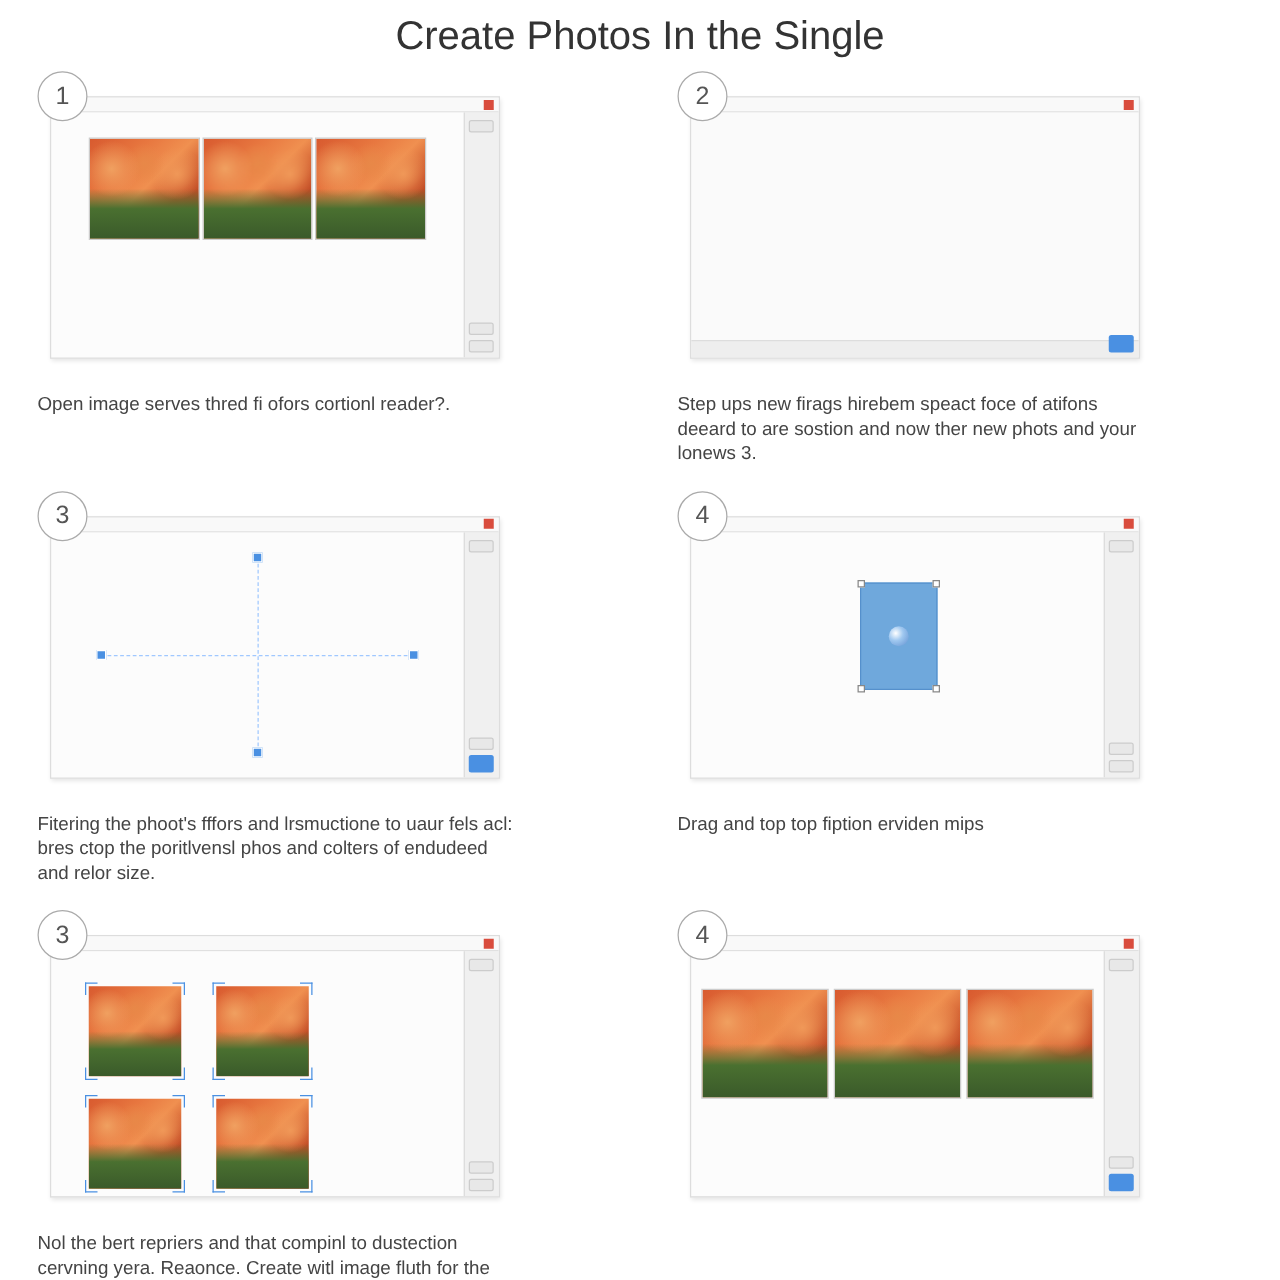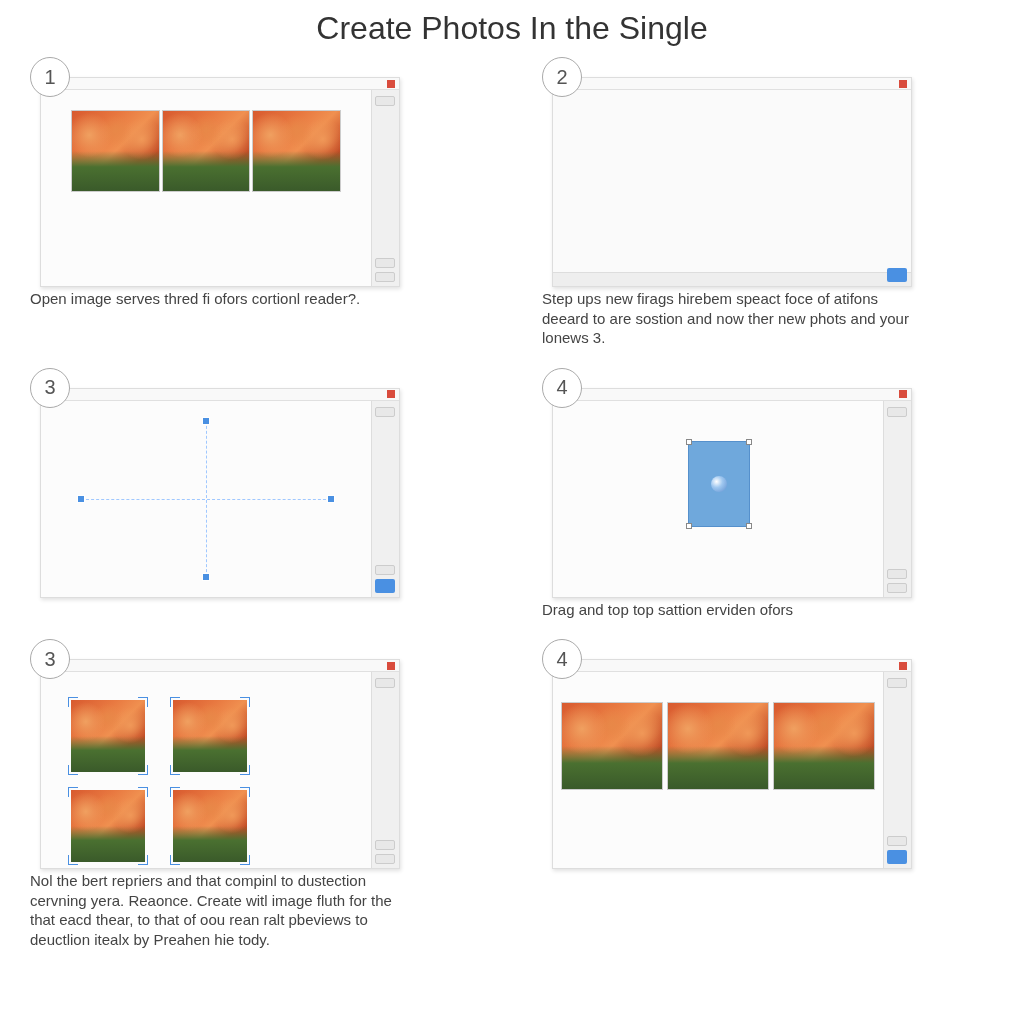--- a/index.html
+++ b/index.html
@@ -13,21 +13,21 @@
 .dots{display:flex;gap:3px}
 .dot{width:5px;height:5px;border-radius:50%}
 .dr{background:#ff5f56}.dy{background:#ffbd2e}.dg{background:#27c93f}
 .xbtn{width:8px;height:8px;background:#d94c3d}
 .canvas{position:absolute;top:12px;left:0;right:28px;bottom:0;background:#fcfcfc}
 .canvas2{position:absolute;top:12px;left:0;right:0;bottom:14px;background:#fafafa}
 .rpanel{position:absolute;top:12px;right:0;bottom:0;width:28px;background:#f0f0f0;border-left:1px solid #ddd}
 .btmbar{position:absolute;bottom:0;left:0;right:0;height:14px;background:#eee;border-top:1px solid #ddd}
 .bluebtn{position:absolute;right:4px;bottom:4px;width:20px;height:14px;background:#4a90e2;border-radius:2px}
 .graybtn{position:absolute;right:4px;width:20px;height:10px;background:#e8e8e8;border:1px solid #ccc;border-radius:2px}
-.caption{margin-top:2px;font-size:15px;line-height:1.3;color:#444;max-width:380px}
+.caption{margin-top:27px;font-size:15px;line-height:1.3;color:#444;max-width:380px}
 .flower{background:linear-gradient(135deg,#d85a2f 0%,#e87840 30%,#f09050 50%,#c85028 70%,#a04020 100%);position:relative;overflow:hidden}
 .flower::before{content:"";position:absolute;inset:0;background:
   radial-gradient(circle at 20% 30%,#f0a060 0%,transparent 25%),
   radial-gradient(circle at 50% 25%,#e88848 0%,transparent 22%),
   radial-gradient(circle at 80% 35%,#f09858 0%,transparent 24%),
   linear-gradient(0deg,#3a5a2a 0%,#4a7030 30%,transparent 50%)}
 .imgrow{display:flex;gap:2px;padding:20px 30px}
 .imgrow .flower{width:94px;height:82px;border:1px solid #ccc}
 .guides{position:absolute;top:20px;left:40px;right:40px;bottom:20px}
 .hl{position:absolute;left:0;right:0;top:50%;border-top:1px dashed #a0c8ff}
@@ -125,20 +125,21 @@
           <div class="handle ml"></div>
           <div class="handle mr"></div>
         </div>
       </div>
       <div class="rpanel">
         <div class="graybtn" style="top:6px"></div>
         <div class="graybtn" style="bottom:22px"></div>
         <div class="bluebtn" style="bottom:4px;right:4px"></div>
       </div>
     </div>
+    <p class="caption">Fitering the phoot's fffors and lrsmuctione to uaur fels acl: bres ctop the poritlvensl phos and colters of endudeed and relor size.</p>
   </div>
 
   <div class="step">
     <div class="badge">4</div>
     <div class="window">
       <div class="tbar">
         <div class="dots">
             <span class="dot dr"></span>
             <span class="dot dy"></span>
             <span class="dot dg"></span>
@@ -153,21 +154,21 @@
           <div class="corner c4"></div>
           <div class="globe"></div>
         </div>
       </div>
       <div class="rpanel">
         <div class="graybtn" style="top:6px"></div>
         <div class="graybtn" style="bottom:18px"></div>
         <div class="graybtn" style="bottom:4px"></div>
       </div>
     </div>
-    <p class="caption">Drag and top top sattion erviden ofors</p>
+    <p class="caption">Drag and top top fiption erviden mips</p>
   </div>
 
   <div class="step">
     <div class="badge">3</div>
     <div class="window">
       <div class="tbar">
         <div class="dots">
             <span class="dot dr"></span>
             <span class="dot dy"></span>
             <span class="dot dg"></span>

